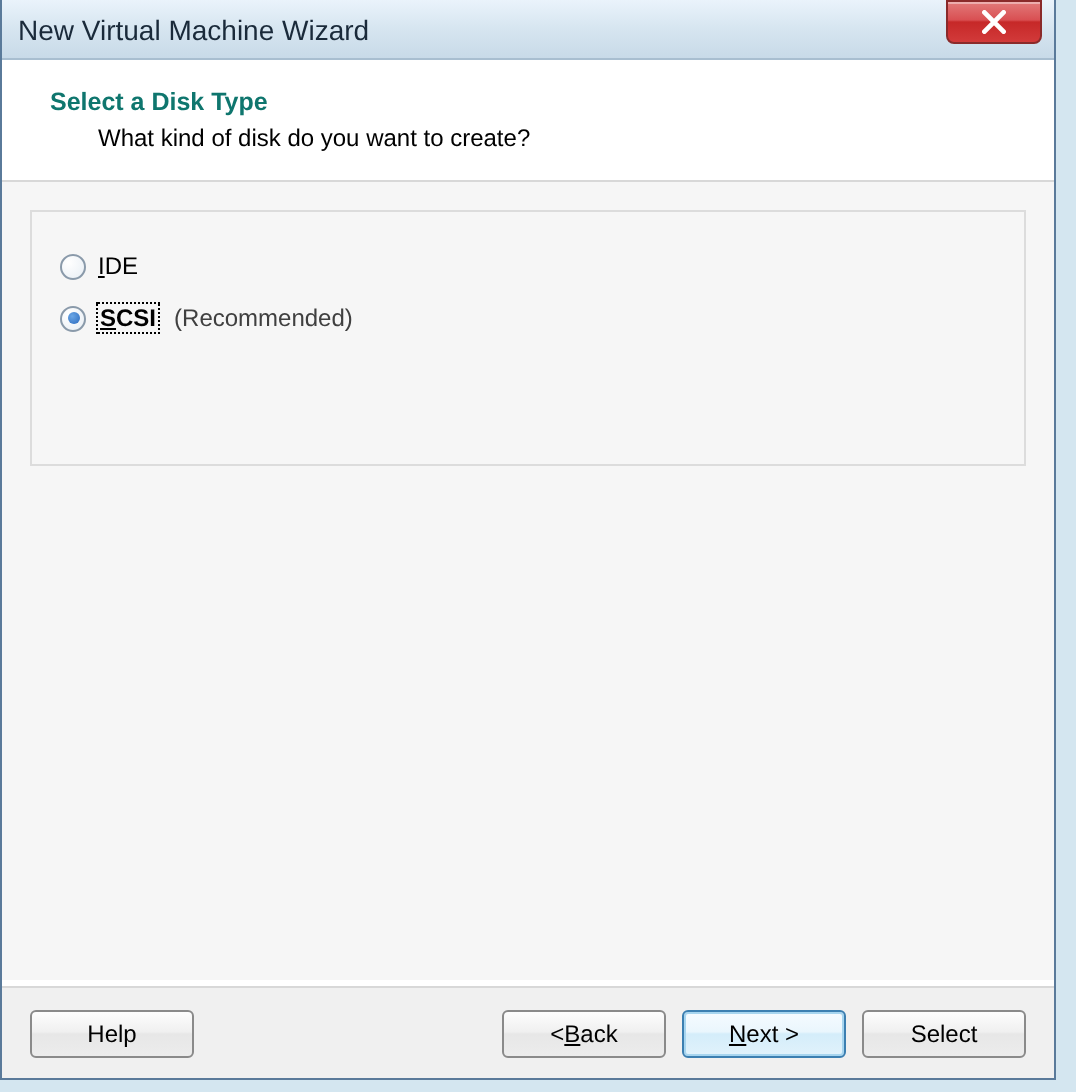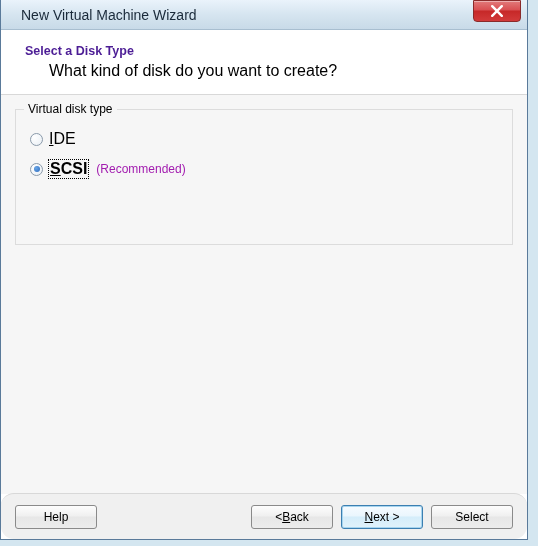--- a/index.html
+++ b/index.html
@@ -24,21 +24,20 @@
       background: linear-gradient(to bottom, #eaf3fb 0%, #d6e5f0 50%, #c8dae8 100%);
       border-bottom: 1px solid #a8bed0;
       display: flex;
       align-items: center;
       justify-content: space-between;
       padding-left: 8px;
     }
     .titlebar-text {
       color: #1a2a3a;
       font-size: 14px;
-      margin-left: 12px;
     }
     .close-btn {
       width: 48px;
       height: 22px;
       background: linear-gradient(to bottom, #e27a7a 0%, #d94f52 45%, #c62828 50%, #d23a3a 100%);
       border: 1px solid #8a2a2a;
       border-radius: 0 0 4px 4px;
       margin-right: 6px;
       margin-top: -8px;
       display: flex;
@@ -50,26 +49,26 @@
     }
     .close-btn svg { width: 12px; height: 12px; }
     .header-section {
       padding: 14px 24px 14px 24px;
       border-bottom: 1px solid #d8d8d8;
       background: #fff;
     }
     .header-title {
       font-weight: bold;
       font-size: 12.5px;
-      color: #4c1d95;
+      color: #0f766e;
     }
     .header-subtitle {
       margin-top: 4px;
       margin-left: 24px;
-      font-size: 16px;
+      font-size: 12px;
       color: #000;
     }
     .content {
       padding: 14px 14px 0 14px;
       background: #f6f6f6;
       height: calc(100% - 30px - 64px - 46px);
     }
     .groupbox {
       border: 1px solid #dcdcdc;
       padding: 14px 12px 60px 12px;
@@ -102,49 +101,48 @@
       justify-content: center;
       cursor: pointer;
     }
     .radio-inner {
       width: 6px;
       height: 6px;
       border-radius: 50%;
       background: radial-gradient(circle at 35% 35%, #6aa6e6 0%, #2a6abe 100%);
     }
     .radio-label {
-      font-size: 16px;
+      font-size: 12px;
       color: #000;
       cursor: pointer;
     }
     .radio-label .mnemonic { text-decoration: underline; }
     .radio-label.focused {
       outline: 1px dotted #000;
       outline-offset: 0px;
       padding: 0 1px;
       font-weight: bold;
     }
     .recommended {
       font-size: 12px;
-      color: #a21caf;
+      color: #404040;
       margin-left: 2px;
     }
     .footer {
       position: absolute;
       bottom: 0;
       left: 0;
       right: 0;
       height: 46px;
       background: #f0f0f0;
       border-top: 1px solid #d8d8d8;
       display: flex;
       align-items: center;
       padding: 0 14px;
       gap: 8px;
-      border-radius: 13px;
     }
     .footer-spacer { flex: 1; }
     .btn {
       min-width: 82px;
       height: 24px;
       background: linear-gradient(to bottom, #fdfdfd 0%, #f0f0f0 45%, #e7e7e7 50%, #ececec 100%);
       border: 1px solid #8a8a8a;
       border-radius: 3px;
       font-size: 12px;
       color: #000;
@@ -174,21 +172,20 @@
     </div>
   </div>
 
   <div class="header-section">
     <div class="header-title">Select a Disk Type</div>
     <div class="header-subtitle">What kind of disk do you want to create?</div>
   </div>
 
   <div class="content">
     <div class="groupbox">
-      <span class="groupbox-legend">Virtual disk type</span>
 
       <div class="radio-row">
         <span class="radio-outer"></span>
         <span class="radio-label"><span></span><span class="mnemonic">I</span><span>DE</span></span>
       </div>
 
       <div class="radio-row">
         <span class="radio-outer">
             <span class="radio-inner"></span>
           </span>

